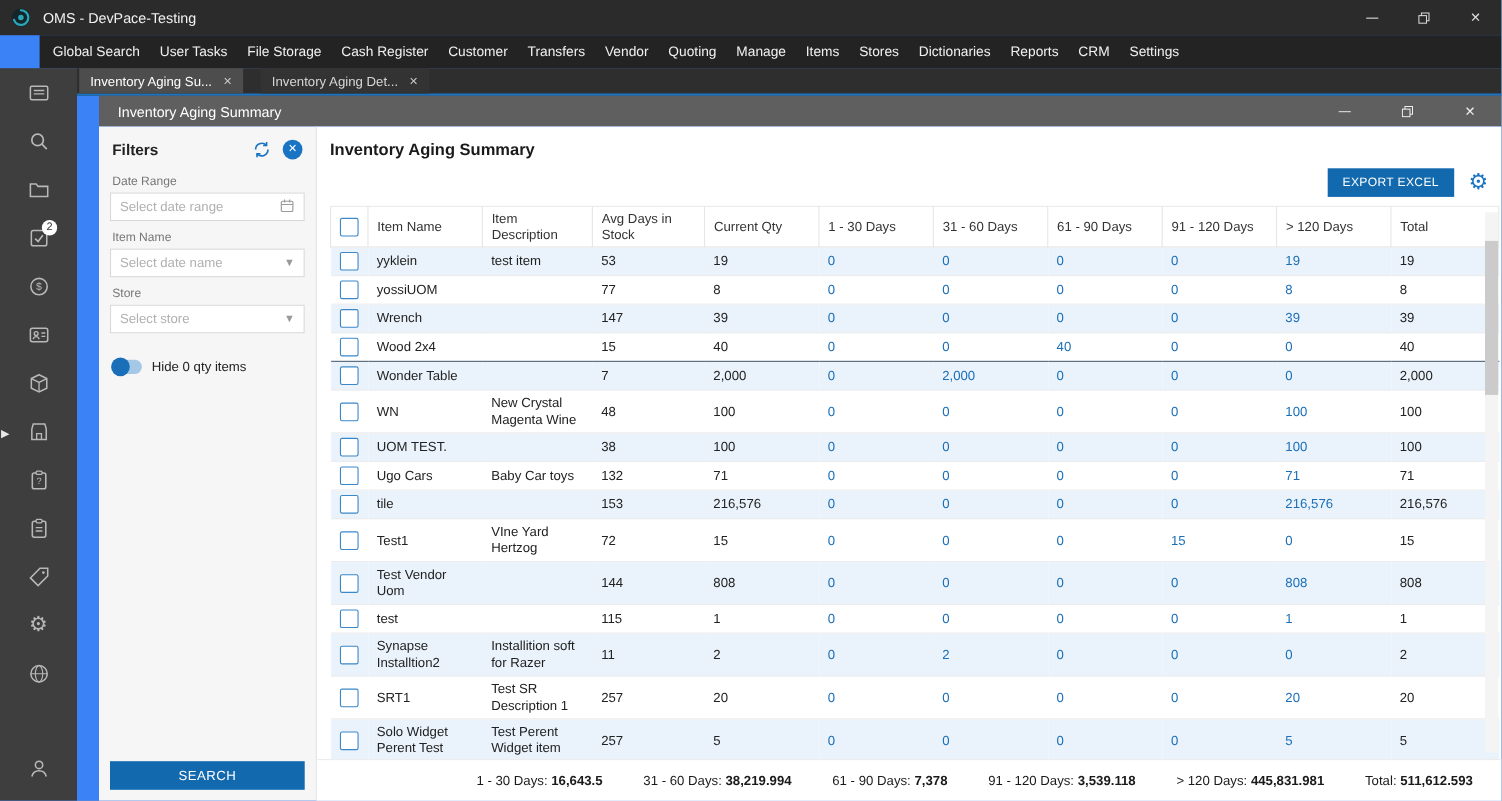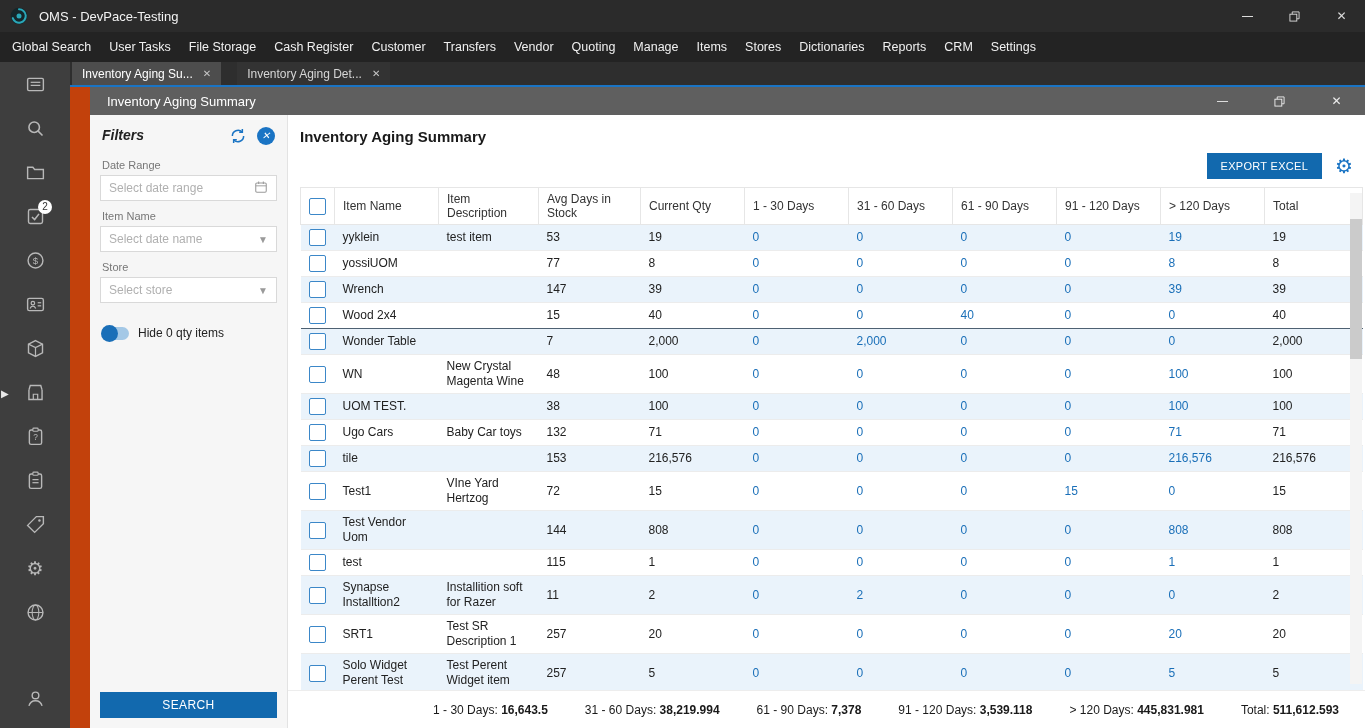--- a/index.html
+++ b/index.html
@@ -1,29 +1,29 @@
 <!DOCTYPE html>
 <html><head>
 <meta charset="utf-8">
 <style>
   * { box-sizing: border-box; }
   html,body { margin:0; padding:0; }
   body { font-family:"Liberation Sans", sans-serif; background:#888; }
-  .app { width:1365px; height:728px; position:relative; background:#c2410c; overflow:hidden; }
+  .app { width:1365px; height:728px; position:relative; background:#3b82f6; overflow:hidden; }
 
   
   .titlebar { height:32px; background:#2b2b2b; display:flex; align-items:center; color:#fff; }
   .logo { width:20px; height:20px; margin:0 10px 0 9px; flex:none; }
   .title { font-size:13px; color:#f2f2f2; }
   .win-controls { margin-left:auto; display:flex; height:32px; }
   .win-btn { width:47px; height:32px; display:flex; align-items:center; justify-content:center; color:#dcdcdc; font-size:12px; cursor:default; }
   .min-glyph { display:inline-block; width:11px; height:1px; background:#dcdcdc; }
 
   
-  .menubar { height:30px; background:#232323; display:flex; align-items:center; padding-left:3px; }
+  .menubar { height:30px; background:#232323; display:flex; align-items:center; padding-left:3px;margin-left:36px; }
   .menu-item { padding:0 9px; height:30px; line-height:30px; color:#f0f0f0; font-size:12.5px; cursor:default; white-space:nowrap; }
 
   
   .body { display:flex; height:666px; }
 
   
   .sidebar { width:70px; background:#3e3e3e; display:flex; flex-direction:column; align-items:center; position:relative; flex:none; }
   .side-icon { height:44px; width:70px; display:flex; align-items:center; justify-content:center; position:relative; cursor:default; }
   .side-icon svg { display:block; }
   .glyph-icon { font-size:19px; color:#b8b8b8; line-height:1; }
@@ -42,21 +42,21 @@
 
   
   .mdi { flex:1; display:flex; flex-direction:column; min-height:0;padding-left:20px; }
   .mdi-header { height:28px; background:#5f5f5f; color:#fff; display:flex; align-items:center; font-size:13px; padding-left:17px; flex:none; }
   .mdi-controls { margin-left:auto; display:flex; height:28px; }
   .mdi-btn { width:57px; height:28px; display:flex; align-items:center; justify-content:center; color:#eeeeee; font-size:12px; cursor:default; }
   .mdi-body { flex:1; display:flex; min-height:0; }
 
   
   .filters { width:198px; background:#f6f6f6; border-right:1px solid #e3e3e3; display:flex; flex-direction:column; padding:12px 10px 6px 10px; flex:none; }
-  .filters-head { display:flex; margin:0 2px 14px 2px;font-style:italic; }
+  .filters-head { display:flex; align-items:center; margin:0 2px 14px 2px; }
   .filters-title { font-weight:bold; font-size:14px; color:#222; flex:1; }
   .refresh-btn { margin-right:10px; cursor:default; display:flex; }
   .close-circle { width:18px; height:18px; border-radius:50%; background:#1a74c4; color:#fff; font-size:10px; line-height:18px; text-align:center; cursor:default; }
   .fgroup { margin-bottom:9px; }
   .fgroup .flabel { font-size:11px; color:#777; display:block; margin:0 2px 4px 2px; }
   .finput { height:26px; background:#fff; border:1px solid #d9d9d9; display:flex; align-items:center; padding:0 8px; font-size:12px; color:#b0b0b0;gap:24px; }
   .finput .ph { flex:1; white-space:nowrap; overflow:hidden; }
   .chevron { color:#9a9a9a; font-size:10px; }
   .toggle-row { display:flex; align-items:center; gap:9px; margin:14px 2px 0 2px; font-size:12px; color:#222; }
   .switch { width:27px; height:13px; border-radius:7px; background:#a4c8e6; position:relative; flex:none; cursor:default; }

